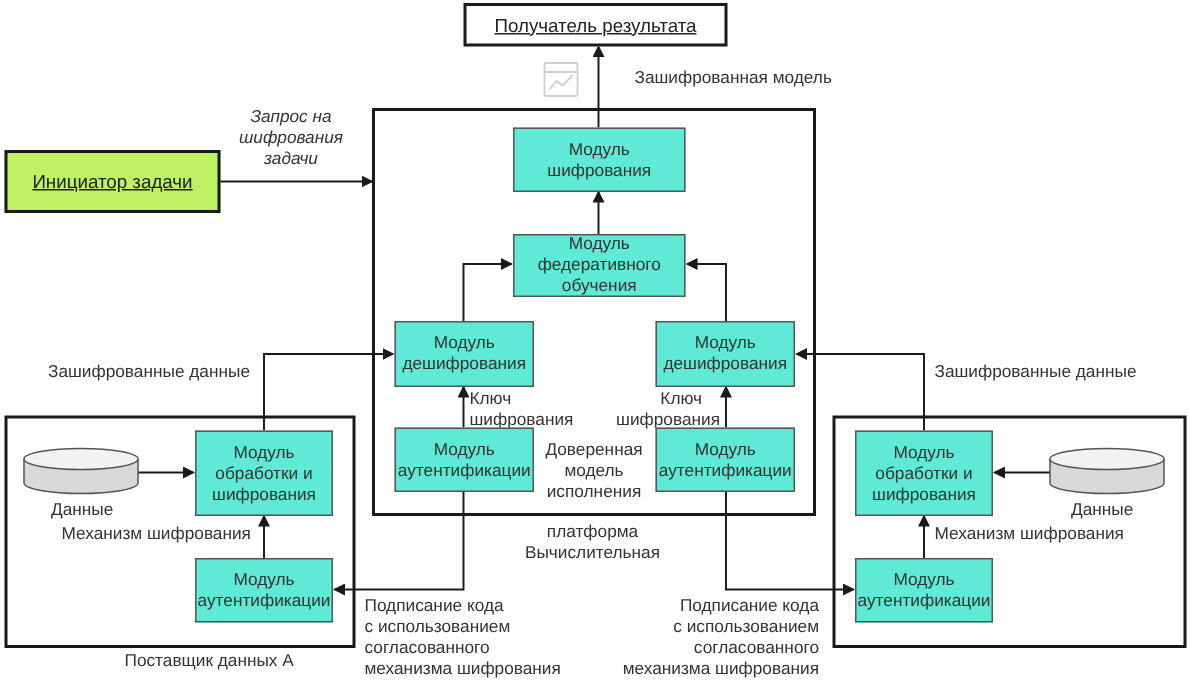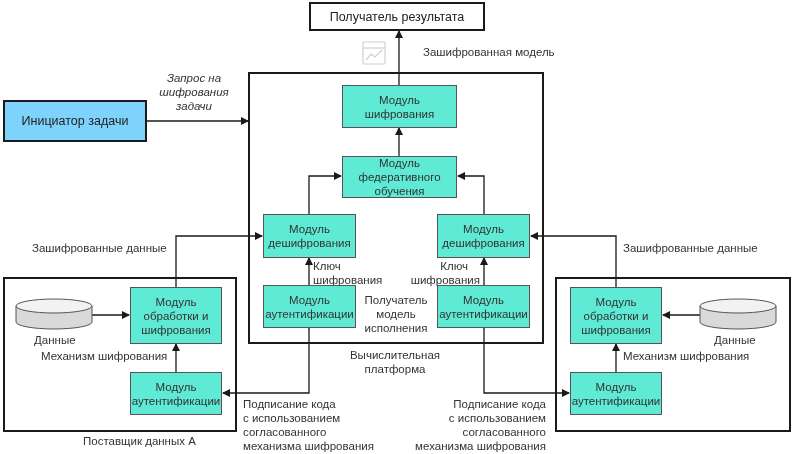--- a/index.html
+++ b/index.html
@@ -7,21 +7,21 @@
            font-family: "Liberation Sans", "DejaVu Sans", sans-serif; color: #222; }
     svg.lines { position: absolute; left: 0; top: 0; width: 793px; height: 454px; }
     .box { position: absolute; box-sizing: border-box; background: #5eead4;
            display: flex; align-items: center; justify-content: center; text-align: center;
            font-size: 11.5px; line-height: 14px; color: #333; }
     .thick { border: 2.5px solid #1a1a1a; background: transparent; }
     .thin { border: 1px solid #555; }
     .lbl { position: absolute; font-size: 11.5px; line-height: 14px; color: #333; white-space: nowrap; }
     .c { text-align: center; }
     .r { text-align: right; }
-    .title-box { font-size: 12.5px; color: #222; }
+    .title-box { font-size: 12.5px; color: #222; text-decoration: underline; }
   </style>
 </head>
 <body>
 
 <svg class="lines" viewBox="0 0 793 454">
   <defs>
     <marker id="ah" markerWidth="8" markerHeight="8" refX="7" refY="4" orient="auto" markerUnits="userSpaceOnUse">
       <path d="M0,0 L8,4 L0,8 z" fill="#1a1a1a"></path>
     </marker>
   </defs>
@@ -71,33 +71,33 @@
     <path d="M700,306 L700,322 A38,7 0 0 0 776,322 L776,306" fill="#d9d9d9" stroke="#555" stroke-width="1"></path>
     <ellipse cx="738" cy="306" rx="38" ry="7" fill="#f2f2f2" stroke="#555" stroke-width="1"></ellipse>
   </g>
 </svg>
 
 <div class="box thick title-box" style="left:309px; top:2px; width:176px; height:29px; background:#fff;">
   <span>Получатель результата</span>
 </div>
 <div class="lbl" style="left:423px; top:45px;">Зашифрованная модель</div>
 
-<div class="box thick title-box" style="left:3px; top:100px; width:144px; height:42px; background:#7dd3fc;">
+<div class="box thick title-box" style="left:3px; top:100px; width:144px; height:42px; background:#bef264;">
   <span>Инициатор задачи</span>
 </div>
 <div class="lbl c" style="left:150px; top:71px; width:88px;font-style:italic;">
   <div>Запрос на</div>
   <div>шифрования</div>
   <div>задачи</div>
 </div>
 
 <div class="box thick" style="left:248px; top:72px; width:296px; height:272px;"></div>
 <div class="lbl c" style="left:330px; top:348px; width:130px;">
+  <div>платформа</div>
   <div>Вычислительная</div>
-  <div>платформа</div>
 </div>
 
 <div class="box thin" style="left:342px; top:85px; width:115px; height:43px;">
   <div>
       <div>Модуль</div>
   <div>шифрования</div>
     </div>
 </div>
 
 <div class="box thin" style="left:342px; top:156px; width:115px; height:42px;">
@@ -137,21 +137,21 @@
     </div>
 </div>
 <div class="box thin" style="left:437px; top:285px; width:93px; height:43px;">
   <div>
       <div>Модуль</div>
   <div>аутентификации</div>
     </div>
 </div>
 
 <div class="lbl c" style="left:357px; top:293px; width:78px;">
-  <div>Получатель</div>
+  <div>Доверенная</div>
   <div>модель</div>
   <div>исполнения</div>
 </div>
 
 <div class="box thick" style="left:3px; top:277px; width:234px; height:155px;"></div>
 <div class="lbl" style="left:59px; top:434px;margin-left:24px;">Поставщик данных А</div>
 <div class="lbl" style="left:32px; top:241px;">Зашифрованные данные</div>
 <div class="lbl" style="left:34px; top:333px;">Данные</div>
 <div class="box thin" style="left:130px; top:287px; width:92px; height:57px;">
   <div>

